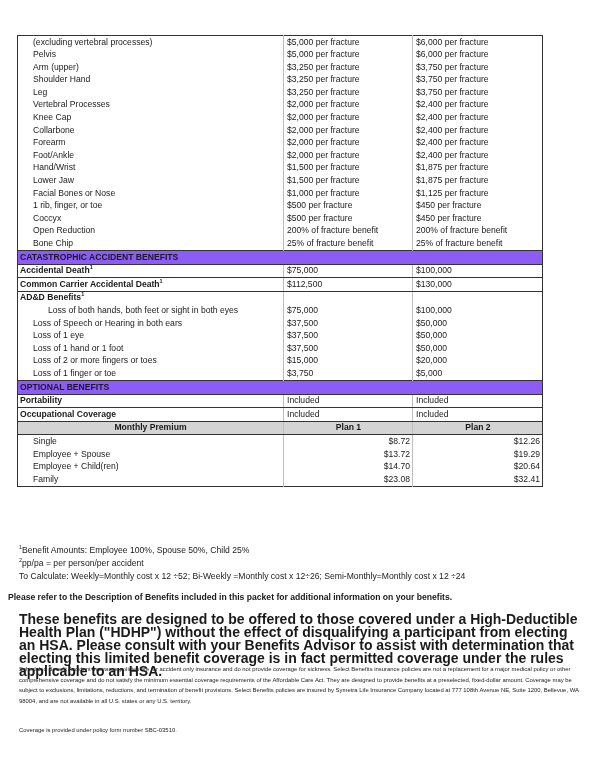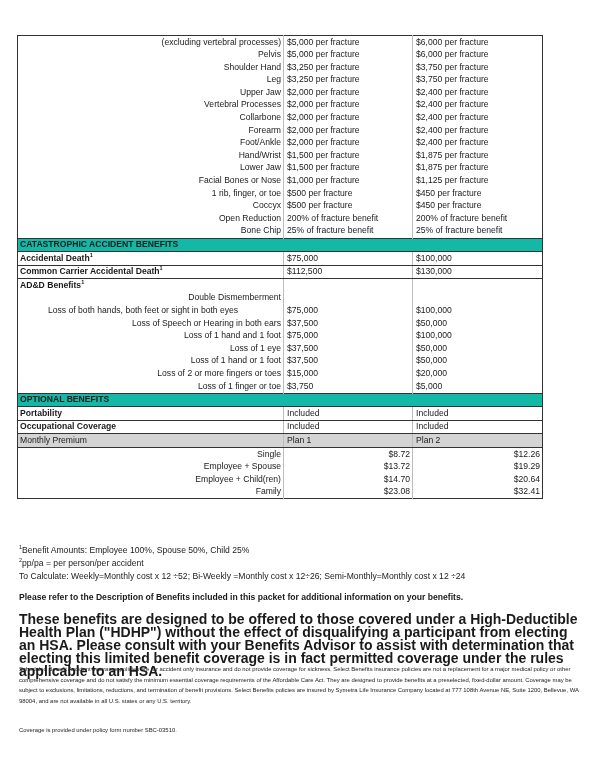--- a/index.html
+++ b/index.html
@@ -6,34 +6,34 @@
     body { width: 600px; height: 776px; position: relative; overflow: hidden;
       font-family: "Liberation Sans", "DejaVu Sans", sans-serif; color: #1a1a1a; }
     .page { position: absolute; left: 17px; top: 35px; width: 525px; }
     table.benefits { border-collapse: collapse; width: 525px; table-layout: fixed;
       font-size: 8.6px; line-height: 11.6px; border: 1.5px solid #333; }
     table.benefits col.c1 { width: 266px; }
     table.benefits col.c2 { width: 129px; }
     table.benefits col.c3 { width: 130px; }
     table.benefits td { padding: 0 2px; height: 12.6px; vertical-align: middle; white-space: nowrap; overflow: hidden; }
     table.benefits td.v { border-left: 1px solid #bdbdbd; padding-left: 3px; }
-    td.ind1 { padding-left: 15px !important; text-align: right; }
+    td.ind1 { padding-left: 15px !important; }
     td.ind2 { padding-left: 30px !important; }
-    tr.section td { background: #14b8a6; font-weight: bold; border-top: 1.5px solid #333; border-bottom: 1.5px solid #333; }
+    tr.section td { background: #8b5cf6; font-weight: bold; border-top: 1.5px solid #333; border-bottom: 1.5px solid #333; }
     tr.boldrow td { border-top: 1.5px solid #333; border-bottom: 1.5px solid #333; }
     tr.boldrow td.lbl { font-weight: bold; }
     tr.boldrow-top td { border-top: 1.5px solid #333; }
     tr.boldrow-top td.lbl { font-weight: bold; }
-    tr.premium-head td { background: #d4d4d4; font-weight: normal; border-top: 1.5px solid #333; border-bottom: 1.5px solid #333; }
+    tr.premium-head td { background: #d4d4d4; font-weight: bold; border-top: 1.5px solid #333; border-bottom: 1.5px solid #333; text-align: center; }
     tr.premium-head td.v { border-left: 1px solid #bdbdbd; }
     td.num { text-align: right; padding-right: 4px; margin-top: 24px; }
     sup { font-size: 5.5px; vertical-align: 4px; line-height: 0; }
     .notes { position: absolute; left: 19px; top: 544px; width: 570px; font-size: 8.6px; line-height: 13px; }
     .notes p { margin: 0; }
-    .refer { position: absolute; left: 19px; top: 592px; font-size: 8.6px; font-weight: bold; }
+    .refer { position: absolute; left: 8px; top: 592px; font-size: 8.6px; font-weight: bold; }
     .hsa { position: absolute; left: 19px; top: 613px; width: 565px; font-size: 14px; line-height: 13px; font-weight: bold; }
     .disclaimer { position: absolute; left: 19px; top: 664px; width: 565px; font-size: 5.9px; line-height: 10.5px; color: #222; }
     .policy { position: absolute; left: 19px; top: 727px; font-size: 5.9px; color: #222; }
   </style>
 </head>
 <body>
 
 <div class="page">
   <table class="benefits">
     <colgroup>
@@ -46,36 +46,41 @@
           <td class="ind1">(excluding vertebral processes)</td>
           <td class="v">$5,000 per fracture</td>
           <td class="v">$6,000 per fracture</td>
         </tr>
         <tr>
           <td class="ind1">Pelvis</td>
           <td class="v">$5,000 per fracture</td>
           <td class="v">$6,000 per fracture</td>
         </tr>
         <tr>
+          <td class="ind1">Arm (upper)</td>
+          <td class="v">$3,250 per fracture</td>
+          <td class="v">$3,750 per fracture</td>
+        </tr>
+        <tr>
           <td class="ind1">Shoulder Hand</td>
           <td class="v">$3,250 per fracture</td>
           <td class="v">$3,750 per fracture</td>
         </tr>
         <tr>
           <td class="ind1">Leg</td>
           <td class="v">$3,250 per fracture</td>
           <td class="v">$3,750 per fracture</td>
         </tr>
         <tr>
-          <td class="ind1">Upper Jaw</td>
-          <td class="v">$2,000 per fracture</td>
-          <td class="v">$2,400 per fracture</td>
-        </tr>
-        <tr>
           <td class="ind1">Vertebral Processes</td>
+          <td class="v">$2,000 per fracture</td>
+          <td class="v">$2,400 per fracture</td>
+        </tr>
+        <tr>
+          <td class="ind1">Knee Cap</td>
           <td class="v">$2,000 per fracture</td>
           <td class="v">$2,400 per fracture</td>
         </tr>
         <tr>
           <td class="ind1">Collarbone</td>
           <td class="v">$2,000 per fracture</td>
           <td class="v">$2,400 per fracture</td>
         </tr>
         <tr>
           <td class="ind1">Forearm</td>
@@ -135,41 +140,31 @@
       <tr class="boldrow">
         <td class="lbl"><span>Common Carrier Accidental Death</span><sup>1</sup></td>
         <td class="v">$112,500</td>
         <td class="v">$130,000</td>
       </tr>
       <tr class="boldrow-top">
         <td class="lbl"><span>AD&amp;D Benefits</span><sup>1</sup></td>
         <td class="v"></td>
         <td class="v"></td>
       </tr>
-      <tr>
-        <td class="ind1">Double Dismemberment</td>
-        <td class="v"></td>
-        <td class="v"></td>
-      </tr>
     </tbody>
     <tbody id="adnd-body">
         <tr>
           <td class="ind2">Loss of both hands, both feet or sight in both eyes</td>
           <td class="v">$75,000</td>
           <td class="v">$100,000</td>
         </tr>
         <tr>
           <td class="ind1">Loss of Speech or Hearing in both ears</td>
           <td class="v">$37,500</td>
           <td class="v">$50,000</td>
-        </tr>
-        <tr>
-          <td class="ind1">Loss of 1 hand and 1 foot</td>
-          <td class="v">$75,000</td>
-          <td class="v">$100,000</td>
         </tr>
         <tr>
           <td class="ind1">Loss of 1 eye</td>
           <td class="v">$37,500</td>
           <td class="v">$50,000</td>
         </tr>
         <tr>
           <td class="ind1">Loss of 1 hand or 1 foot</td>
           <td class="v">$37,500</td>
           <td class="v">$50,000</td>

